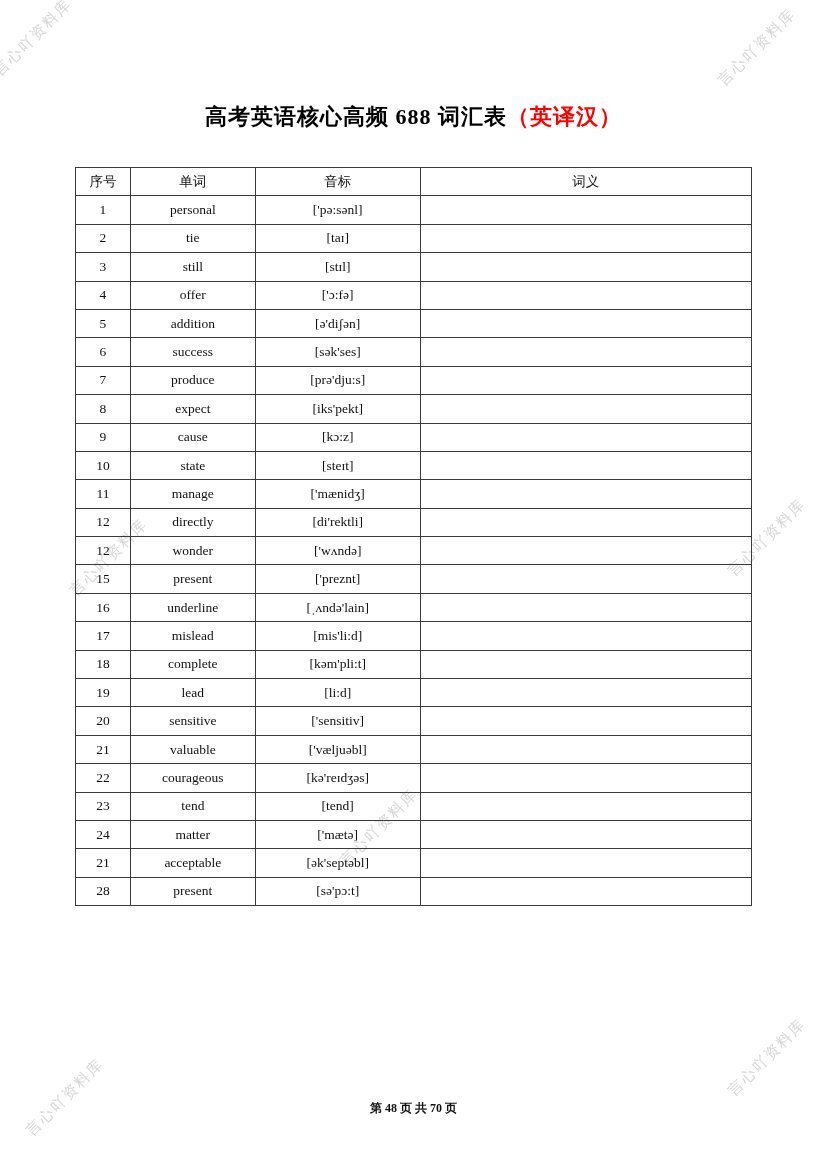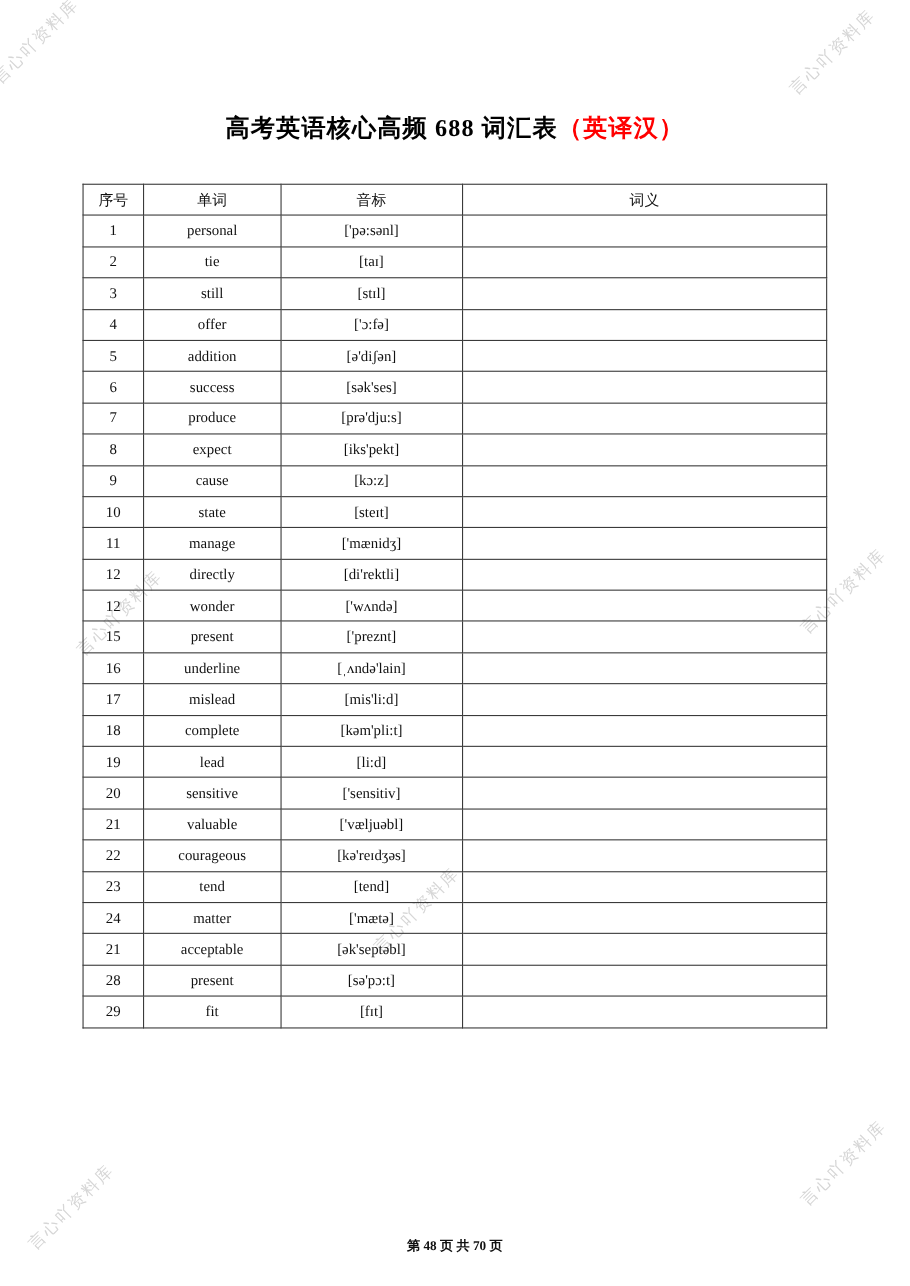--- a/index.html
+++ b/index.html
@@ -76,21 +76,20 @@
   .footer {
     position: absolute;
     top: 1100px;
     left: 0;
     width: 100%;
     text-align: center;
     font-size: 12px;
     font-weight: bold;
     color: #111111;
     z-index: 2;
-    margin-top: 24px;
   }
 </style>
 </head>
 <body>
 
 <div class="page">
 
   <span class="watermark wm-1">言心吖资料库</span>
   <span class="watermark wm-2">言心吖资料库</span>
   <span class="watermark wm-3">言心吖资料库</span>
@@ -262,24 +261,18 @@
           <td>acceptable</td>
           <td>[ək'septəbl]</td>
           <td></td>
         </tr>
         <tr>
           <td>28</td>
           <td>present</td>
           <td>[sə'pɔ:t]</td>
           <td></td>
         </tr>
-        <tr>
-          <td>29</td>
-          <td>fit</td>
-          <td>[fɪt]</td>
-          <td></td>
-        </tr>
       </tbody>
   </table>
 
   <div class="footer">第 48 页 共 70 页</div>
 
 </div>
 
 </body></html>

